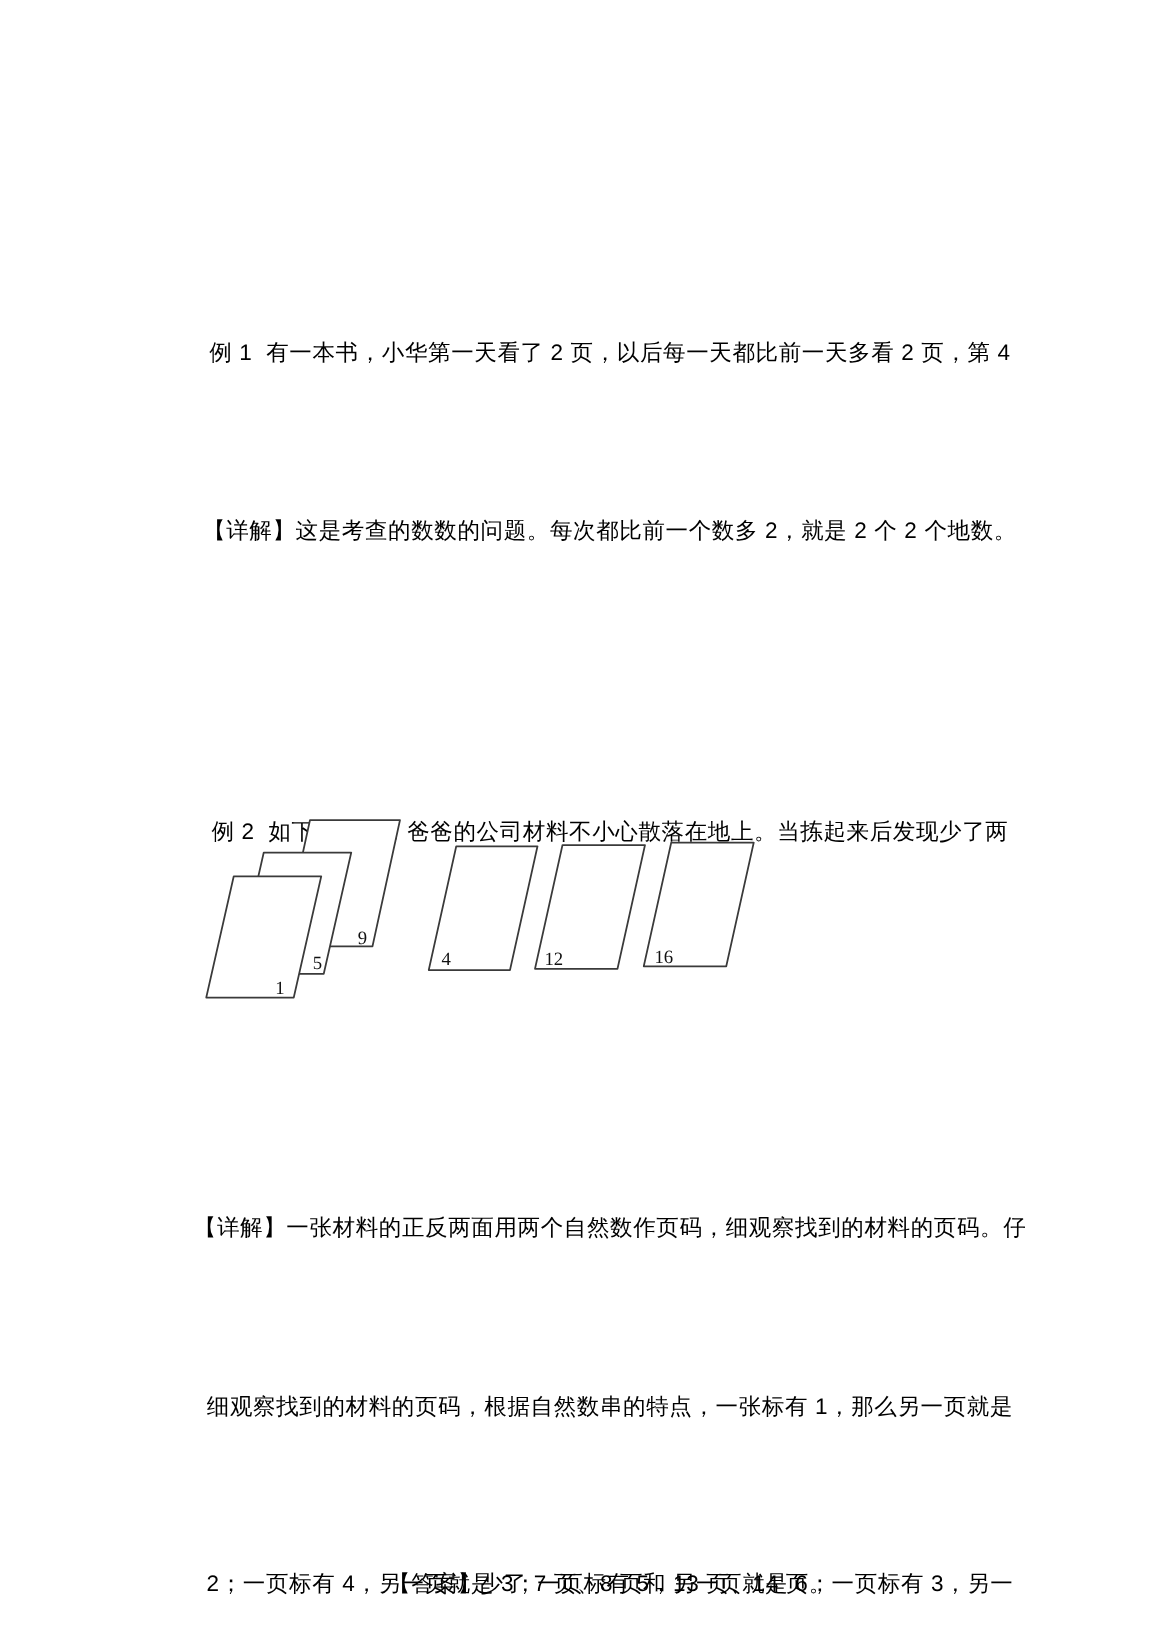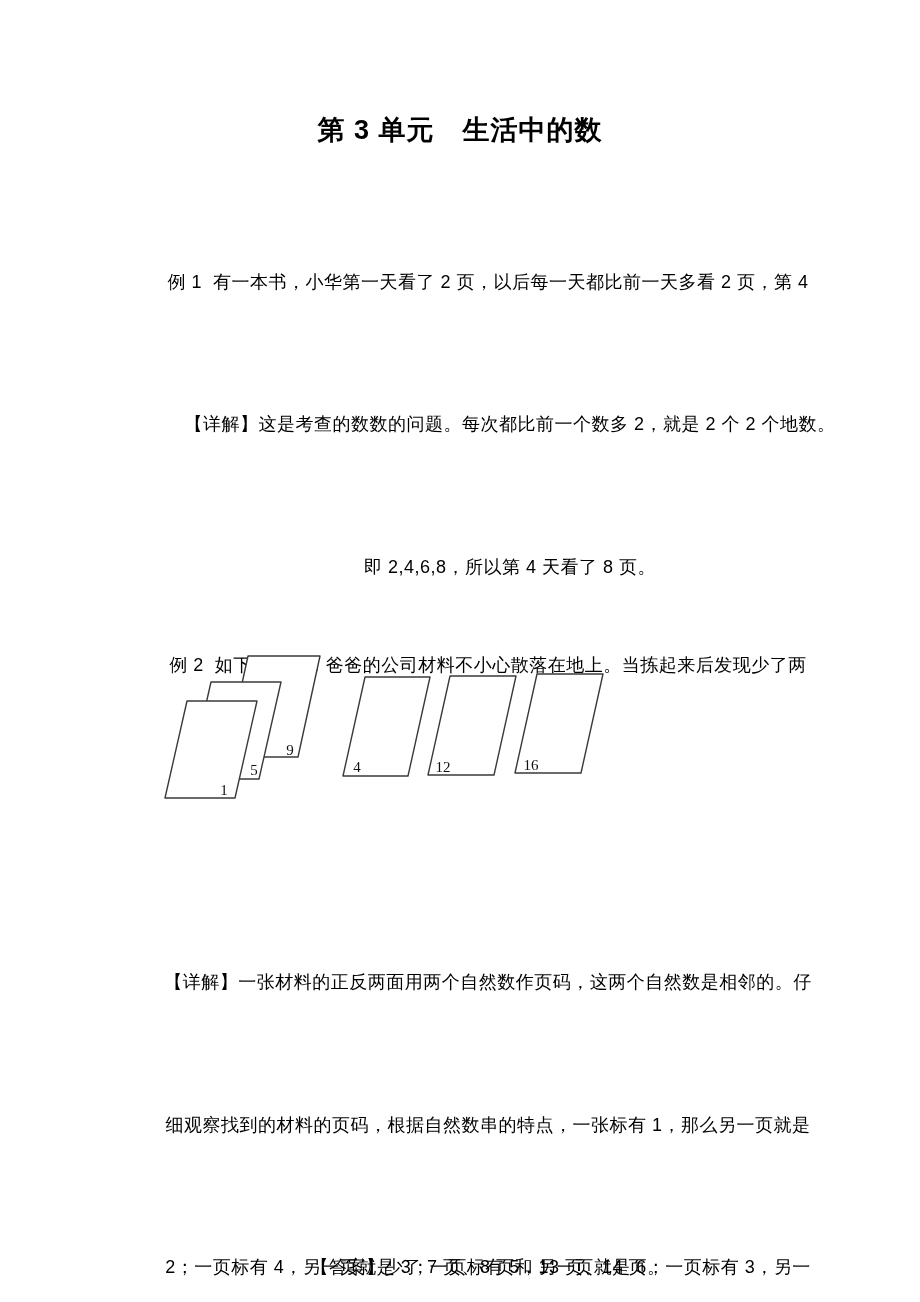--- a/index.html
+++ b/index.html
@@ -29,21 +29,21 @@
     position: absolute;
     left: 138px;
     width: 700px;
     font-size: 18px;
     line-height: 47.5px;
     white-space: pre;
     letter-spacing: 0.5px;
     text-align: center;
   }
   .p-example1      { top: 164px; }
-  .p-explanation1  { top: 306px; margin-left: 22px; }
+  .p-explanation1  { top: 306px; }
   .p-answer1       { top: 450px; }
   .p-example2      { top: 547px; }
   .p-explanation2  { top: 864px; }
   .p-answer2       { top: 1149px; }
   .figure-wrap {
     position: absolute;
     left: 150px;
     top: 645px;
     width: 470px;
     height: 165px;
@@ -58,29 +58,27 @@
     font-family: "Liberation Serif", serif;
     font-size: 15px;
     fill: #111111;
   }
 </style>
 </head>
 <body>
 
 <div class="page">
 
-  <h1 class="doc-title">第 3 单元　生活中的数</h1>
 
   <div class="para p-example1">
     <div>例 1  有一本书，小华第一天看了 2 页，以后每一天都比前一天多看 2 页，第 4</div>
   </div>
 
   <div class="para p-explanation1">
     <div>【详解】这是考查的数数的问题。每次都比前一个数多 2，就是 2 个 2 个地数。</div>
-    <div>即 2,4,6,8，所以第 4 天看了 8 页。</div>
   </div>
 
 
   <div class="para p-example2">
     <div>例 2  如下图所示，爸爸的公司材料不小心散落在地上。当拣起来后发现少了两</div>
   </div>
 
   <div class="figure-wrap">
     <svg width="470" height="165" viewBox="0 0 470 165" xmlns="http://www.w3.org/2000/svg">
 
@@ -106,21 +104,21 @@
         <text class="sheet-num" x="293" y="127" text-anchor="middle">12</text>
       </g>
       <g>
         <path class="sheet" d="M 387,29 L 453,29 L 431,128 L 365,128 Z"></path>
         <text class="sheet-num" x="381" y="125" text-anchor="middle">16</text>
       </g>
     </svg>
   </div>
 
   <div class="para p-explanation2">
-    <div>【详解】一张材料的正反两面用两个自然数作页码，这两个自然数是相邻的。仔</div>
+    <div>【详解】一张材料的正反两面用两个自然数作页码，细观察找到的材料的页码。仔</div>
     <div>细观察找到的材料的页码，根据自然数串的特点，一张标有 1，那么另一页就是</div>
     <div>2；一页标有 4，另一页就是 3；一页标有 5，另一页就是 6；一页标有 3，另一</div>
     
     
   </div>
 
   <div class="para p-answer2">
     <div>【答案】少了 7 页、8 页和 13 页、14 页。</div>
   </div>
 

